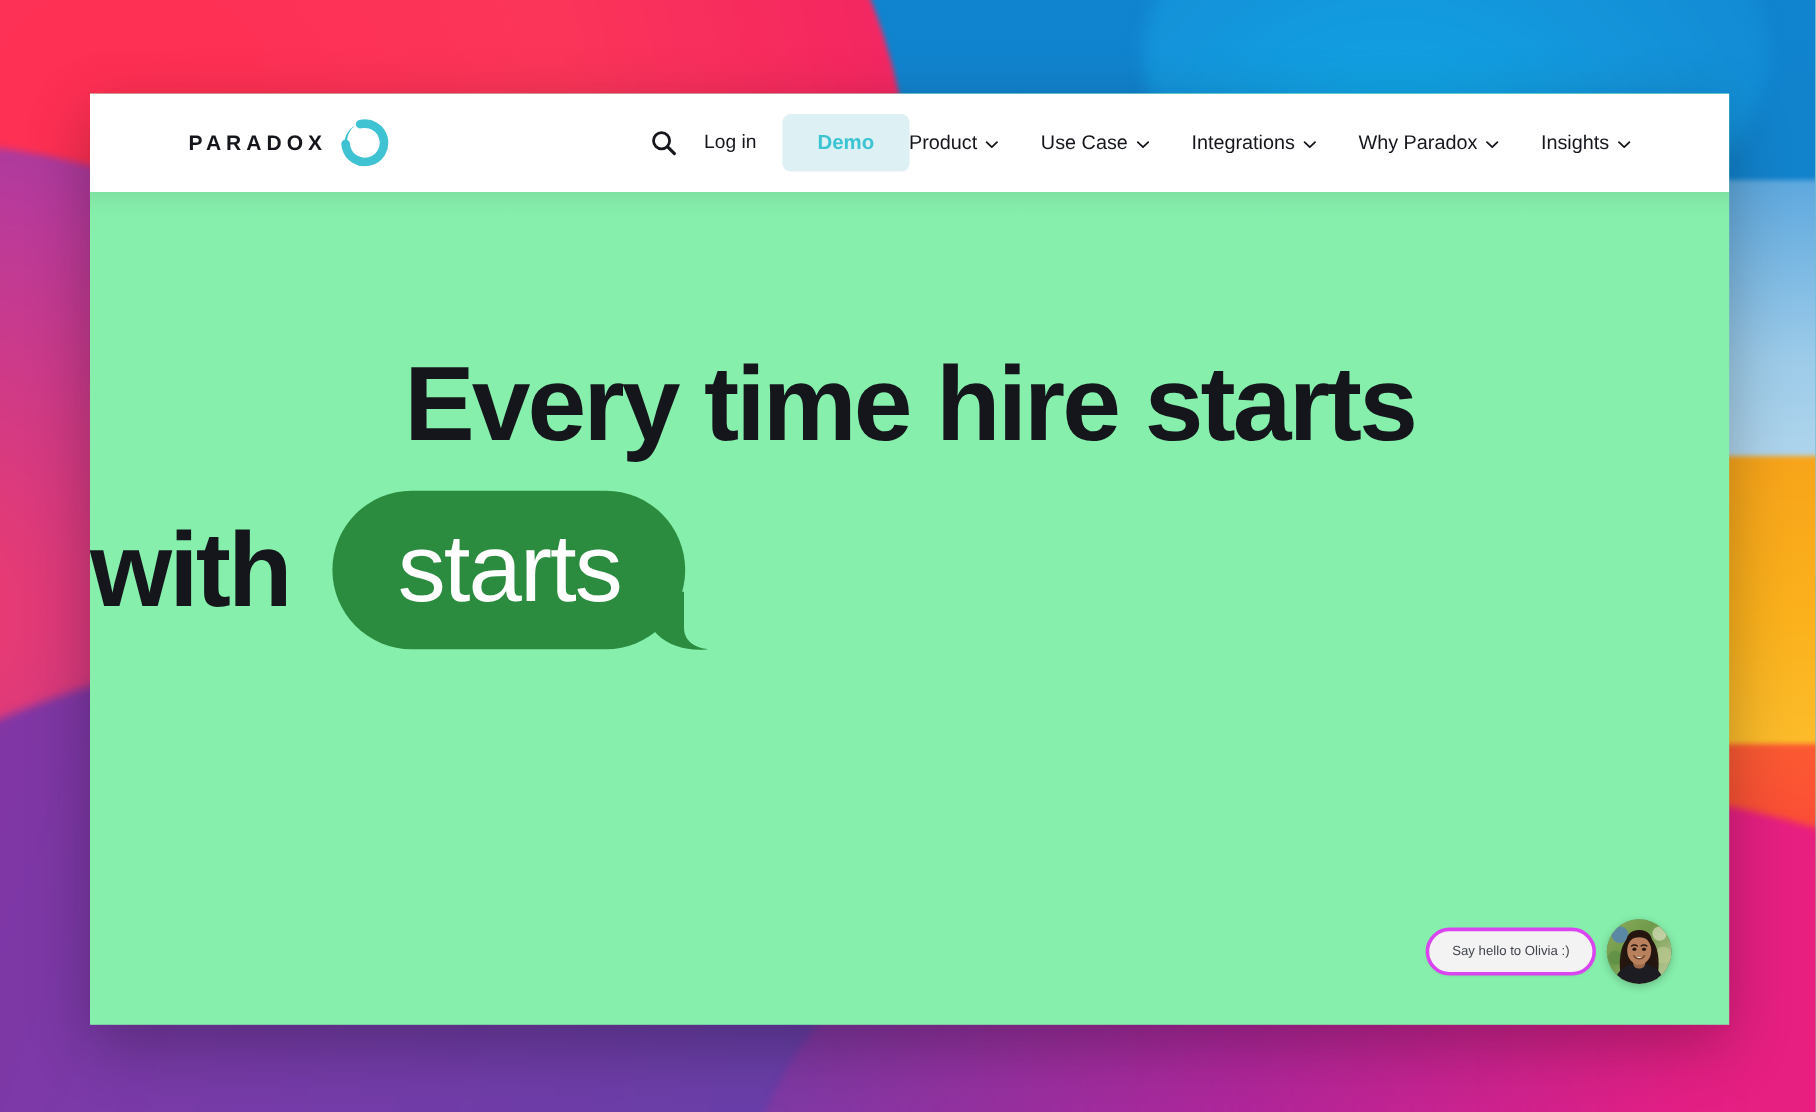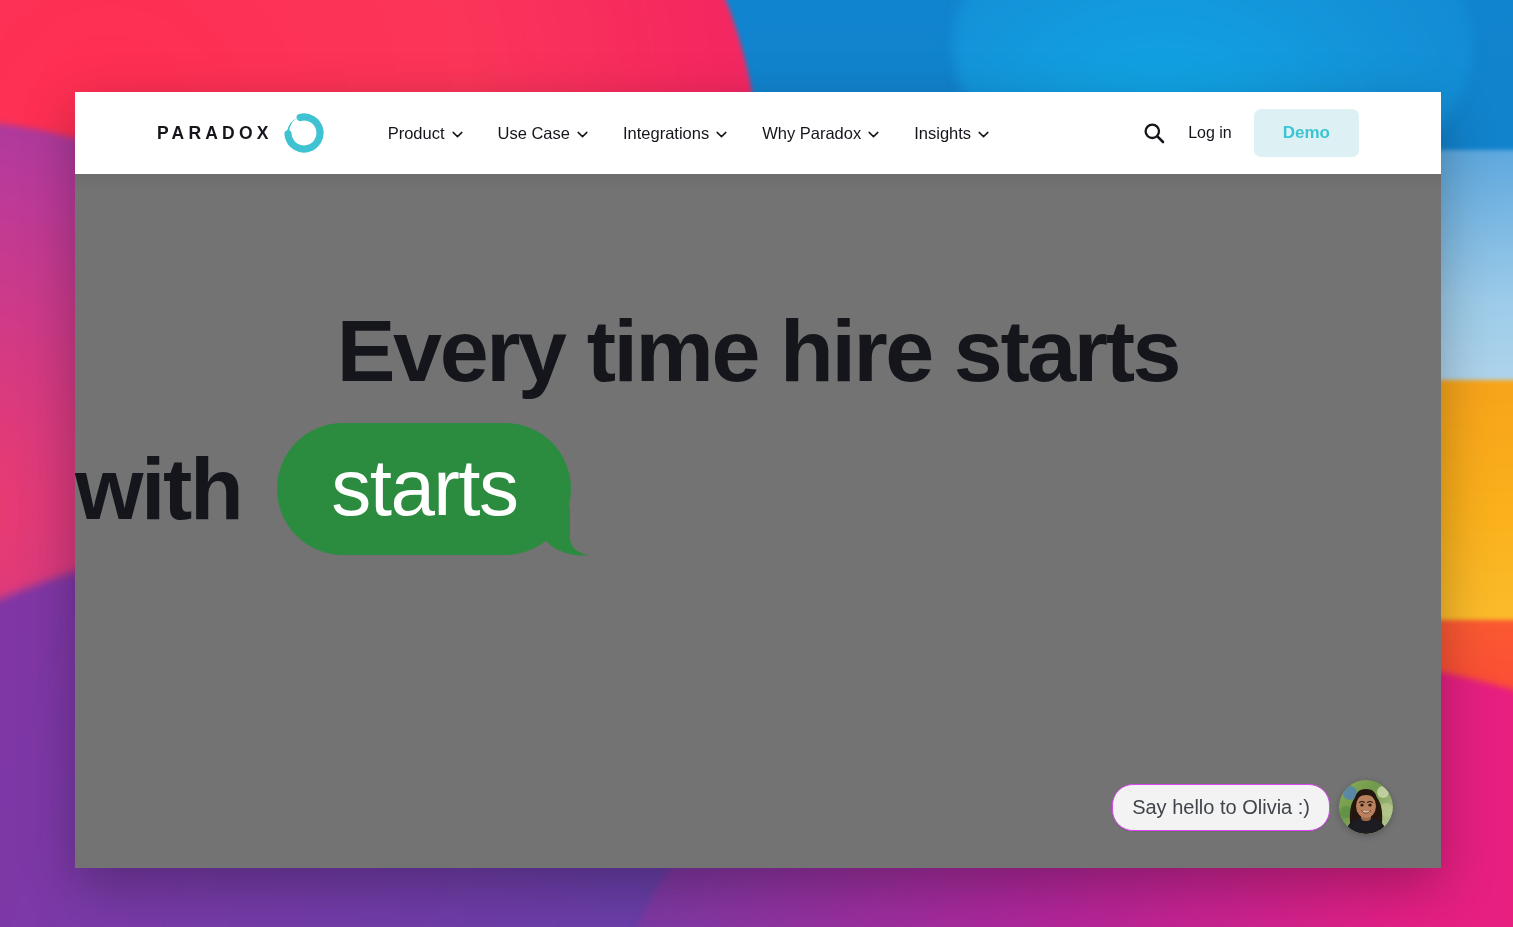--- a/index.html
+++ b/index.html
@@ -70,23 +70,23 @@
   #wp-cyan {
     right:40px; top:-120px; width:520px; height:330px;
     background:radial-gradient(ellipse at 40% 80%, #0fa9e8 0%, #1494da 50%, #1184cf 100%);
     border-radius:50%;
     filter:blur(6px);
   }
 
   
   #window {
     position:absolute;
-    left:75px; top:92px;
+    left:75px; top:78px;
     width:1366px; height:776px;
-    background:#737373;
+    background:#86efac;
     box-shadow:0 18px 50px rgba(0,0,0,.28);
     overflow:hidden;
   }
 
   
   #navbar {
     position:relative;
     height:82px;
     display:flex; align-items:center;
     padding:0 82px 0 82px;
@@ -166,24 +166,24 @@
   
   #chat-widget {
     position:absolute;
     right:48px; bottom:34px;
     display:flex; align-items:center; gap:9px;
     z-index:20;
   }
   #chat-pill {
     position:relative;
     background:#f3f3f3;
-    border:1px solid #d946ef;
+    border:3px solid #d946ef;
     border-radius:21px;
     padding:11px 19px;
-    font-size:20px; color:#40444c;
+    font-size:11px; color:#40444c;
     white-space:nowrap;
     cursor:pointer;
     box-shadow:0 1px 2px rgba(0,0,0,.05);
   }
   #chat-avatar {
     position:relative;
     width:54px; height:54px; border-radius:50%;
     overflow:hidden; cursor:pointer;
     box-shadow:0 2px 7px rgba(0,0,0,.22);
     background:#6c8a4a;
@@ -209,66 +209,66 @@
     <div id="navbar">
 
       <div class="logo">
         <span class="logo-word">PARADOX</span>
         <svg class="logo-mark" viewBox="0 0 40 40">
           <path d="M27.5 5.2 A17 17 0 1 1 12.5 5.2 A17 17 0 0 0 20 36 A17 17 0 0 0 27.5 5.2 Z" fill="#3fc2d1"></path>
           <circle cx="20" cy="20" r="16" fill="none" stroke="#3fc2d1" stroke-width="7.2" stroke-linecap="round" stroke-dasharray="78 22" transform="rotate(-104 20 20)"></circle>
         </svg>
       </div>
 
-      <div id="navlinks">
-
-        <div class="navitem">
-          <span>Product</span>
-          <svg class="chev" viewBox="0 0 12 8">
-            <path d="M1 1.6 L6 6.4 L11 1.6" fill="none" stroke="#14161c" stroke-width="1.7" stroke-linecap="round" stroke-linejoin="round"></path>
-          </svg>
-        </div>
-
-        <div class="navitem">
-          <span>Use Case</span>
-          <svg class="chev" viewBox="0 0 12 8">
-            <path d="M1 1.6 L6 6.4 L11 1.6" fill="none" stroke="#14161c" stroke-width="1.7" stroke-linecap="round" stroke-linejoin="round"></path>
-          </svg>
-        </div>
-
-        <div class="navitem">
-          <span>Integrations</span>
-          <svg class="chev" viewBox="0 0 12 8">
-            <path d="M1 1.6 L6 6.4 L11 1.6" fill="none" stroke="#14161c" stroke-width="1.7" stroke-linecap="round" stroke-linejoin="round"></path>
-          </svg>
-        </div>
-
-        <div class="navitem">
-          <span>Why Paradox</span>
-          <svg class="chev" viewBox="0 0 12 8">
-            <path d="M1 1.6 L6 6.4 L11 1.6" fill="none" stroke="#14161c" stroke-width="1.7" stroke-linecap="round" stroke-linejoin="round"></path>
-          </svg>
-        </div>
-
-        <div class="navitem">
-          <span>Insights</span>
-          <svg class="chev" viewBox="0 0 12 8">
-            <path d="M1 1.6 L6 6.4 L11 1.6" fill="none" stroke="#14161c" stroke-width="1.7" stroke-linecap="round" stroke-linejoin="round"></path>
-          </svg>
-        </div>
-
-      </div>
-
       <div id="navright">
         <svg id="search-btn" viewBox="0 0 24 24">
           <circle cx="10.3" cy="10.3" r="6.7" fill="none" stroke="#14161c" stroke-width="2.3"></circle>
           <path d="M15.4 15.4 L21 21" stroke="#14161c" stroke-width="2.6" stroke-linecap="round"></path>
         </svg>
         <span id="login-link">Log in</span>
         <button id="demo-btn">Demo</button>
+      </div>
+
+      <div id="navlinks">
+
+        <div class="navitem">
+          <span>Product</span>
+          <svg class="chev" viewBox="0 0 12 8">
+            <path d="M1 1.6 L6 6.4 L11 1.6" fill="none" stroke="#14161c" stroke-width="1.7" stroke-linecap="round" stroke-linejoin="round"></path>
+          </svg>
+        </div>
+
+        <div class="navitem">
+          <span>Use Case</span>
+          <svg class="chev" viewBox="0 0 12 8">
+            <path d="M1 1.6 L6 6.4 L11 1.6" fill="none" stroke="#14161c" stroke-width="1.7" stroke-linecap="round" stroke-linejoin="round"></path>
+          </svg>
+        </div>
+
+        <div class="navitem">
+          <span>Integrations</span>
+          <svg class="chev" viewBox="0 0 12 8">
+            <path d="M1 1.6 L6 6.4 L11 1.6" fill="none" stroke="#14161c" stroke-width="1.7" stroke-linecap="round" stroke-linejoin="round"></path>
+          </svg>
+        </div>
+
+        <div class="navitem">
+          <span>Why Paradox</span>
+          <svg class="chev" viewBox="0 0 12 8">
+            <path d="M1 1.6 L6 6.4 L11 1.6" fill="none" stroke="#14161c" stroke-width="1.7" stroke-linecap="round" stroke-linejoin="round"></path>
+          </svg>
+        </div>
+
+        <div class="navitem">
+          <span>Insights</span>
+          <svg class="chev" viewBox="0 0 12 8">
+            <path d="M1 1.6 L6 6.4 L11 1.6" fill="none" stroke="#14161c" stroke-width="1.7" stroke-linecap="round" stroke-linejoin="round"></path>
+          </svg>
+        </div>
+
       </div>
 
       <div id="nav-shadow"></div>
     </div>
 
     <div id="hero">
 
       <h1 id="headline-1">Every time hire starts</h1>
 
       <div id="headline-2-row">

